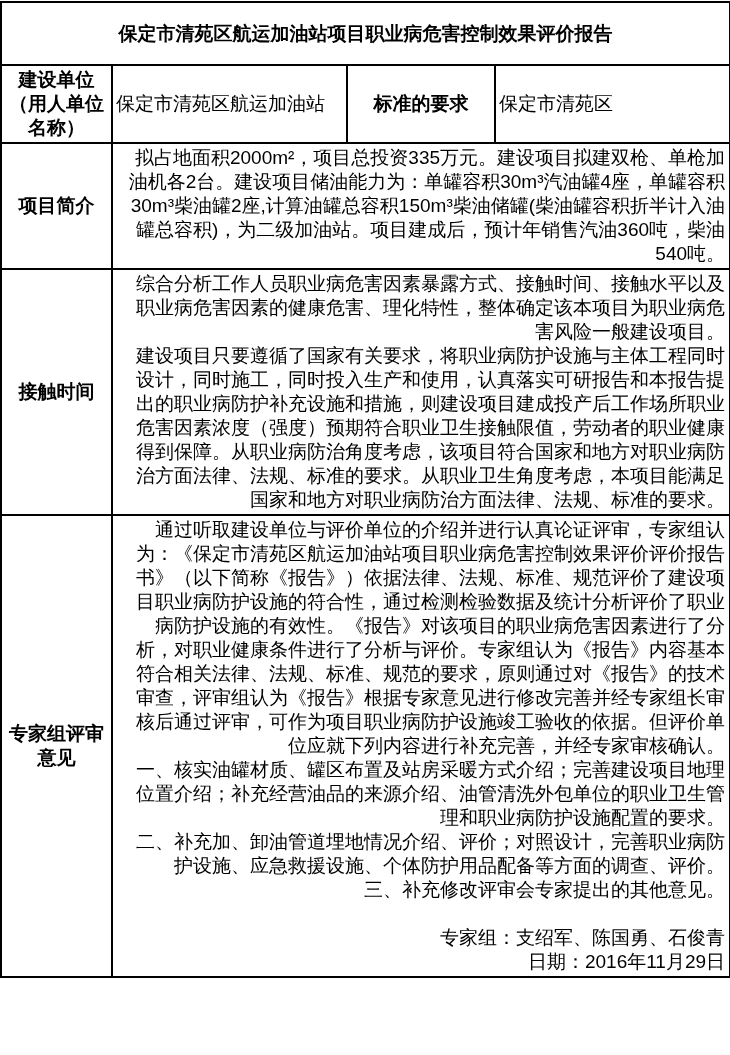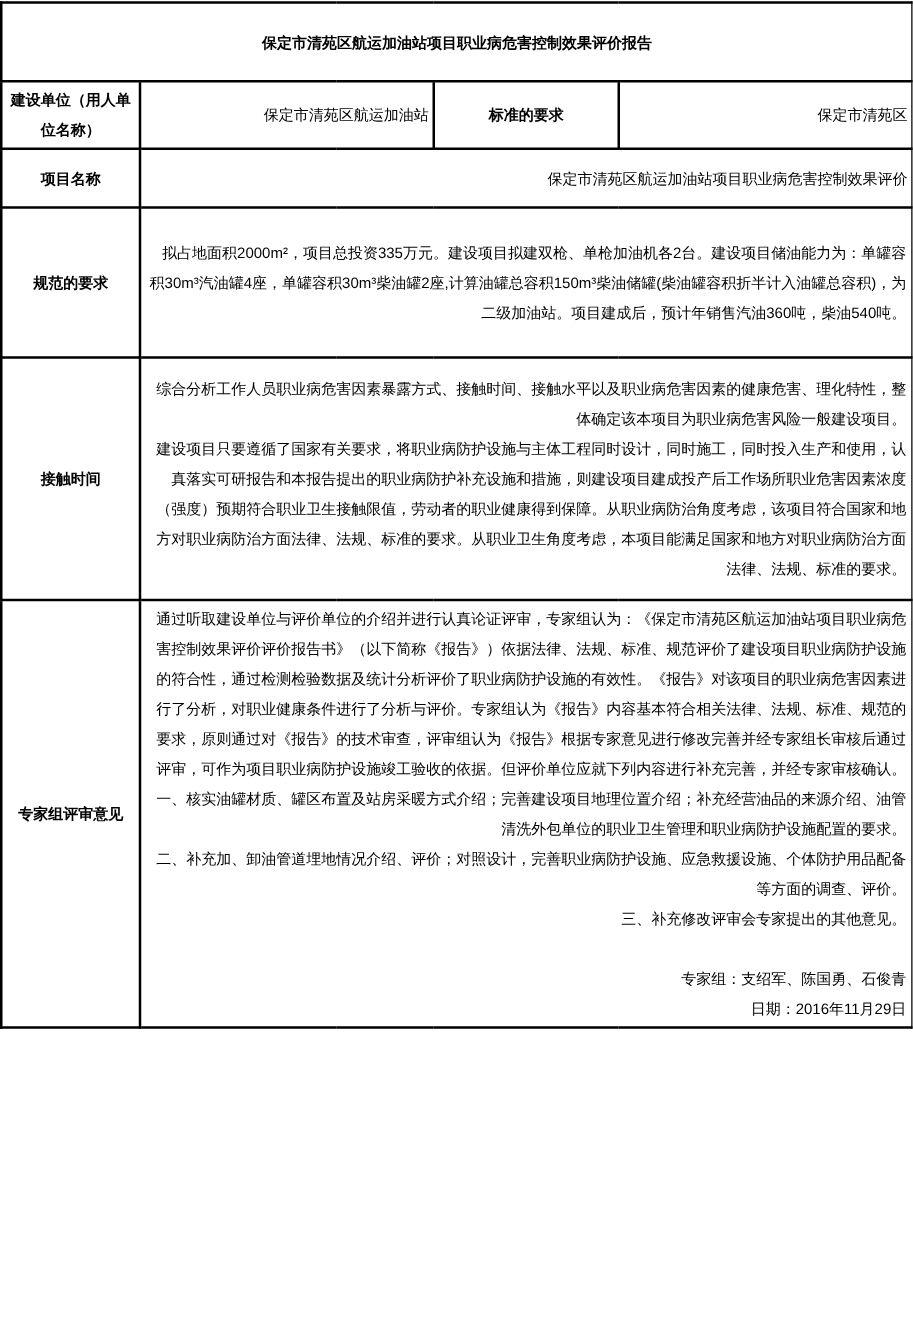--- a/index.html
+++ b/index.html
@@ -12,41 +12,41 @@
   }
   table.report {
     width: 729px;
     border-collapse: collapse;
     table-layout: fixed;
     background: #ffffff;
   }
   table.report td {
     border: 2px solid #000000;
     vertical-align: middle;
-    font-size: 12px;
+    font-size: 19px;
     line-height: 24px;
     overflow: hidden;
   }
   td.title {
     font-size: 28px;
     font-weight: bold;
     text-align: center;
     line-height: 31px;
     padding: 1px 3px;
     height: 63px;
   }
   td.label {
     font-weight: bold;
     text-align: center;
     font-size: 17px;
     line-height: 22px;
     padding: 2px 1px;
   }
   td.center {
-    text-align: right;
+    text-align: left;
     padding: 2px 3px;
   }
   td.text {
     text-align: right;
     padding: 2px 4px 2px 6px;
     white-space: pre-line;
   }
   td.tight {
     line-height: 19.5px;
     vertical-align: middle;
@@ -70,27 +70,23 @@
     <td colspan="6" class="title">保定市清苑区航运加油站项目职业病危害控制效果评价报告</td>
   </tr>
 
   <tr style="height:40px">
     <td class="label">建设单位（用人单位名称）</td>
     <td colspan="2" class="center">保定市清苑区航运加油站</td>
     <td colspan="2" class="label">标准的要求</td>
     <td class="center">保定市清苑区</td>
   </tr>
 
-  <tr style="height:47px">
-    <td class="label">项目名称</td>
-    <td colspan="5" class="center">保定市清苑区航运加油站项目职业病危害控制效果评价</td>
-  </tr>
 
   <tr style="height:120px">
-    <td class="label">规范的要求</td>
+    <td class="label">项目简介</td>
     <td colspan="5" class="text">拟占地面积2000m²，项目总投资335万元。建设项目拟建双枪、单枪加油机各2台。建设项目储油能力为：单罐容积30m³汽油罐4座，单罐容积30m³柴油罐2座,计算油罐总容积150m³柴油储罐(柴油罐容积折半计入油罐总容积)，为二级加油站。项目建成后，预计年销售汽油360吨，柴油540吨。</td>
   </tr>
 
 
 
 
   <tr style="height:194px">
     <td class="label">接触时间</td>
     <td colspan="5" class="text">综合分析工作人员职业病危害因素暴露方式、接触时间、接触水平以及职业病危害因素的健康危害、理化特性，整体确定该本项目为职业病危害风险一般建设项目。
 建设项目只要遵循了国家有关要求，将职业病防护设施与主体工程同时设计，同时施工，同时投入生产和使用，认真落实可研报告和本报告提出的职业病防护补充设施和措施，则建设项目建成投产后工作场所职业危害因素浓度（强度）预期符合职业卫生接触限值，劳动者的职业健康得到保障。从职业病防治角度考虑，该项目符合国家和地方对职业病防治方面法律、法规、标准的要求。从职业卫生角度考虑，本项目能满足国家和地方对职业病防治方面法律、法规、标准的要求。</td>

